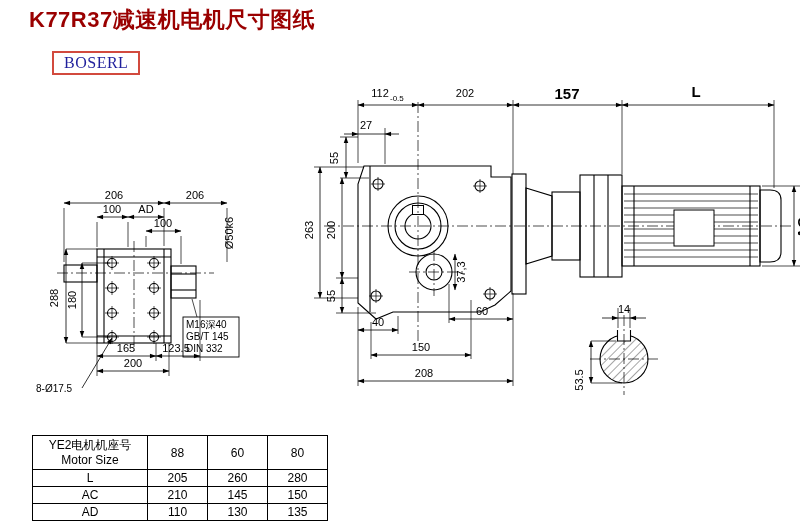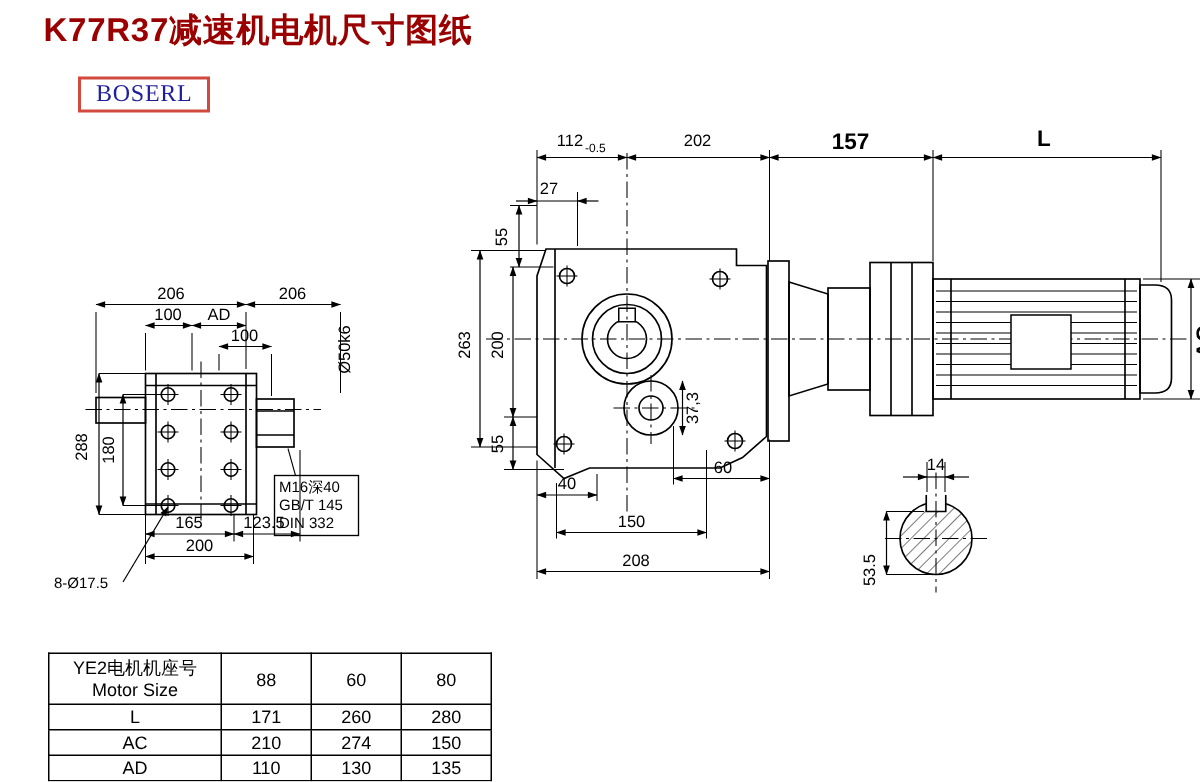--- a/index.html
+++ b/index.html
@@ -289,28 +289,28 @@
       <td class="c0">
         <span class="cn">YE2电机机座号</span>
         <span class="cn">Motor Size</span>
       </td>
       <td class="cv">88</td>
       <td class="cv">60</td>
       <td class="cv">80</td>
     </tr>
     <tr>
       <td class="c0">L</td>
-      <td class="cv">171</td>
+      <td class="cv">205</td>
       <td class="cv">260</td>
       <td class="cv">280</td>
     </tr>
     <tr>
       <td class="c0">AC</td>
       <td class="cv">210</td>
-      <td class="cv">274</td>
+      <td class="cv">145</td>
       <td class="cv">150</td>
     </tr>
     <tr>
       <td class="c0">AD</td>
       <td class="cv">110</td>
       <td class="cv">130</td>
       <td class="cv">135</td>
     </tr>
   </tbody>
     </table>

